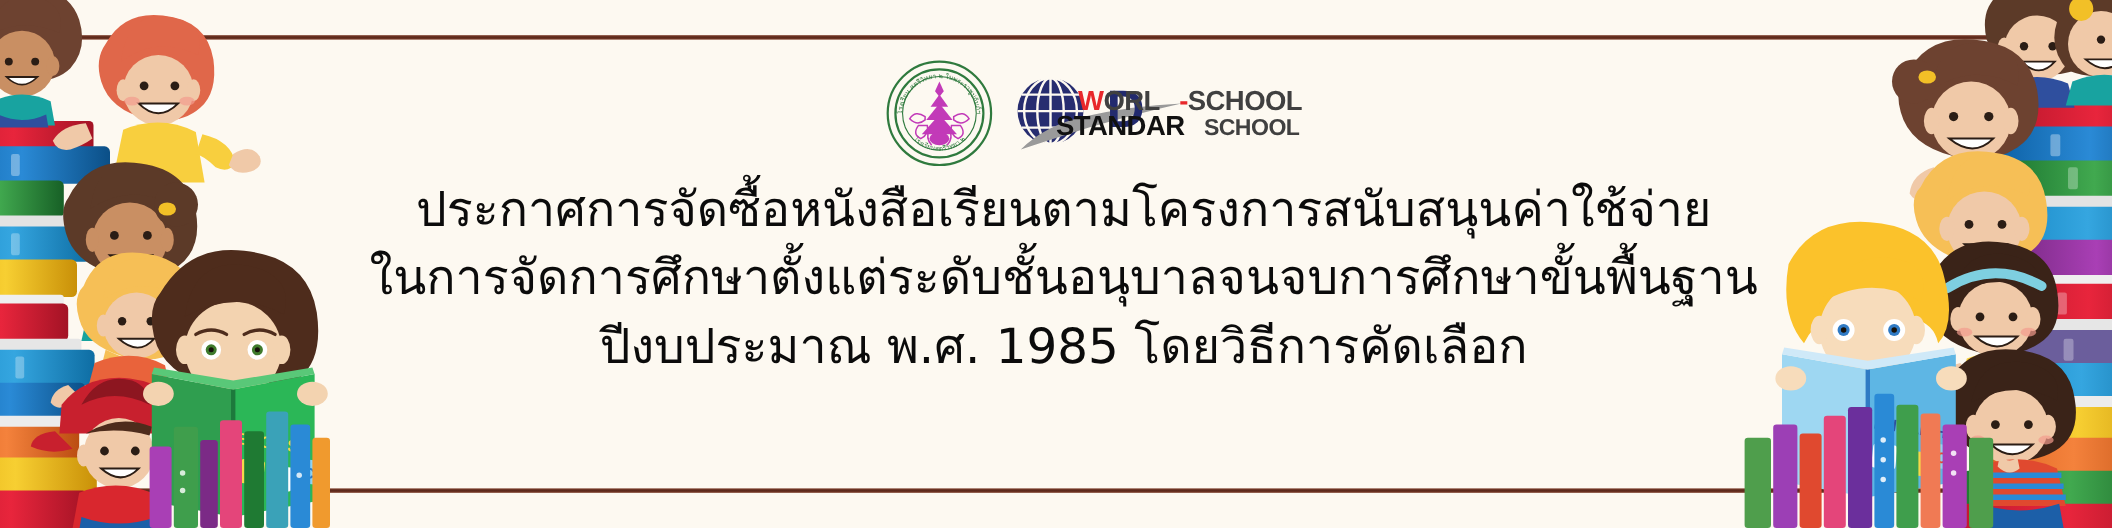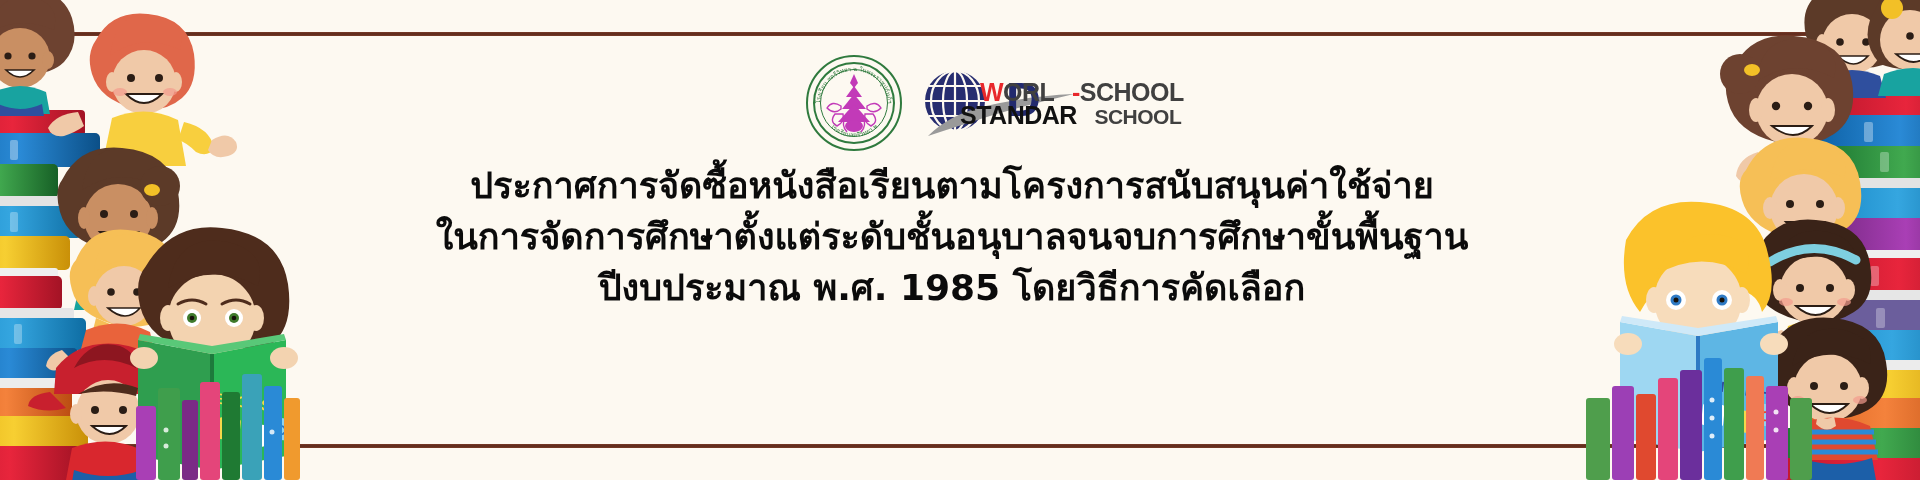--- a/index.html
+++ b/index.html
@@ -34,23 +34,23 @@
   .wcs .swoosh{position:absolute;left:2px;top:28px;width:150px;height:46px;}
   .wcs .words{position:absolute;left:56px;top:16px;width:140px;line-height:1;}
   .wcs .l1{font-size:25px;font-weight:bold;letter-spacing:-0.5px;white-space:nowrap;}
   .wcs .l2{font-size:25px;font-weight:bold;letter-spacing:-0.5px;white-space:nowrap;
            position:relative;left:-20px;top:-2px;}
   .navy{color:#404040;}
   .red{color:#e8282b;}
   .bigD{position:absolute;left:82px;top:12px;font-size:48px;font-weight:bold;color:#222a6e;line-height:1;}
 
   
-  .title{position:absolute;top:160px;left:282px;width:1340px;text-align:center;
+  .title{position:absolute;top:160px;left:297px;width:1340px;text-align:center;
          color:#0b0b0b;font-family:"DejaVu Sans","Liberation Sans",sans-serif;
-         font-weight:bold;font-size:36px;line-height:1.42;}
+         font-weight:normal;font-size:44px;line-height:1.42;}
   .title div{white-space:nowrap;}
 
   
   .art{position:absolute;top:0;height:480px;width:300px;overflow:hidden;}
   .art.left{left:0;}
   .art.right{right:0;width:480px;}
   .art svg{display:block;}
 </style>
 </head>
 <body>

